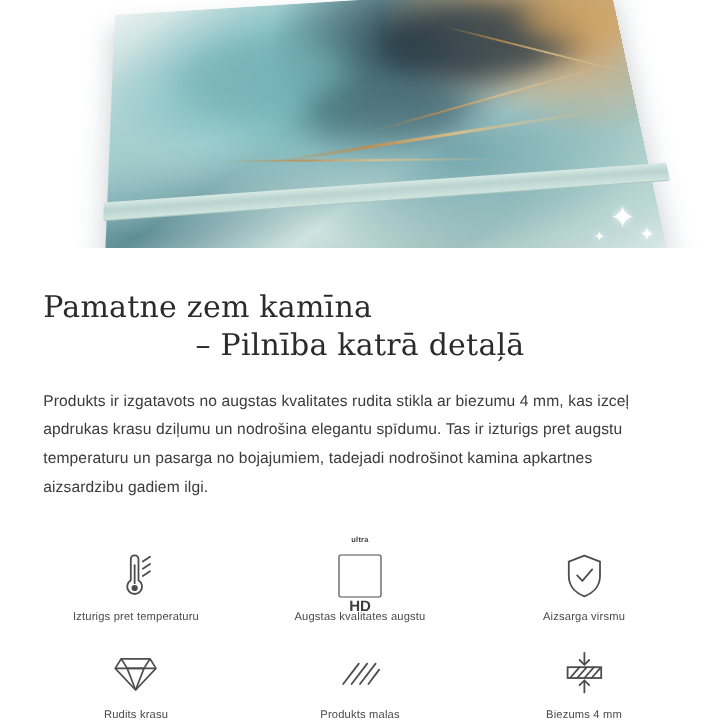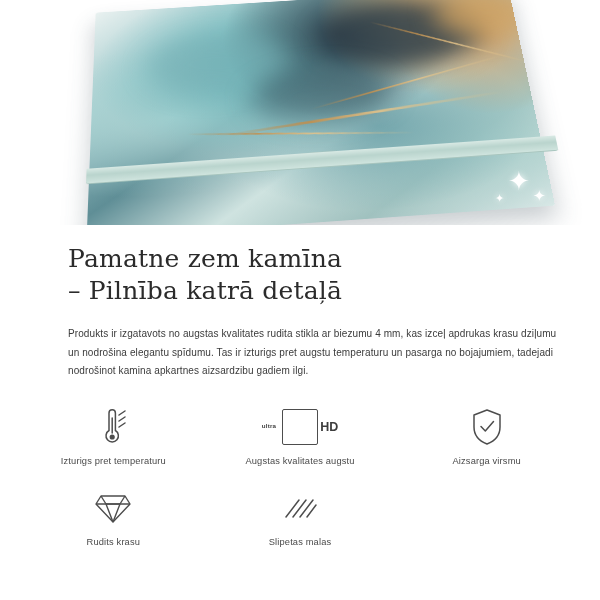--- a/index.html
+++ b/index.html
@@ -91,36 +91,35 @@
     font-size: 22px;
     line-height: 1;
     text-shadow: 0 0 6px rgba(255,255,255,0.95);
   }
   .sp1 { left: 508px; top: 168px; font-size: 26px; }
   .sp2 { left: 533px; top: 188px; font-size: 15px; }
   .sp3 { left: 495px; top: 193px; font-size: 11px; }
 
   
   .content {
-    padding: 0 36px;
-    margin-left: 32px;
+    padding: 16px 36px;
   }
   .headline {
     margin: 18px 0 0 0;
     font-family: "DejaVu Serif", serif;
     font-size: 25px;
     line-height: 1.28;
     font-weight: 400;
     color: #2b2b2b;
     letter-spacing: 0.2px;
   }
-  .headline .line2 { display: block; }
+  .headline .line2 { display: block; text-align: center; }
   .paragraph {
     margin: 18px 0 0 0;
-    font-size: 10px;
+    font-size: 13px;
     line-height: 1.85;
     color: #3b3b3b;
     max-width: 540px;
     letter-spacing: 0.1px;
   }
 
   
   .features {
     margin-top: 24px;
     padding: 0 20px;
@@ -146,20 +145,21 @@
     color: #4a4a4a;
     text-align: right;
     letter-spacing: 0.15px;
   }
   .hd-box {
     width: 34px;
     height: 34px;
     border: 1.6px solid #4d4d4d;
     border-radius: 2px;
     display: flex;
+    flex-direction: column;
     align-items: center;
     justify-content: center;
     line-height: 1;
     gap: 44px;
   }
   .hd-top {
     font-size: 6.2px;
     font-weight: 700;
     color: #3d3d3d;
     letter-spacing: 0.2px;
@@ -253,18 +253,34 @@
 
     <div class="feature">
       <div class="feature-icon">
         <svg width="40" height="34" viewBox="0 0 40 34" fill="none" stroke="#4d4d4d" stroke-width="1.5" stroke-linecap="round">
           <line x1="6" y1="26" x2="19" y2="9"></line>
           <line x1="13" y1="26" x2="26" y2="9"></line>
           <line x1="20" y1="26" x2="33" y2="9"></line>
           <line x1="27" y1="26" x2="36" y2="14"></line>
         </svg>
       </div>
-      <div class="feature-label">Slipetas malas</div>
-    </div>
-
+      <div class="feature-label">Produkts malas</div>
+    </div>
+
+    <div class="feature">
+      <div class="feature-icon">
+        <svg width="40" height="40" viewBox="0 0 40 40" fill="none" stroke="#4d4d4d" stroke-width="1.5" stroke-linecap="round">
+          <line x1="20" y1="3" x2="20" y2="12"></line>
+          <path d="M16 9 L20 13 L24 9"></path>
+          <rect x="6" y="15" width="28" height="9" stroke="#4d4d4d"></rect>
+          <line x1="8" y1="24" x2="16" y2="15"></line>
+          <line x1="14" y1="24" x2="22" y2="15"></line>
+          <line x1="20" y1="24" x2="28" y2="15"></line>
+          <line x1="26" y1="24" x2="33" y2="16"></line>
+          <line x1="20" y1="27" x2="20" y2="36"></line>
+          <path d="M16 30 L20 26 L24 30"></path>
+        </svg>
+      </div>
+      <div class="feature-label">Biezums 4 mm</div>
+    </div>
 
   </div>
 </div>
 
 </body></html>

